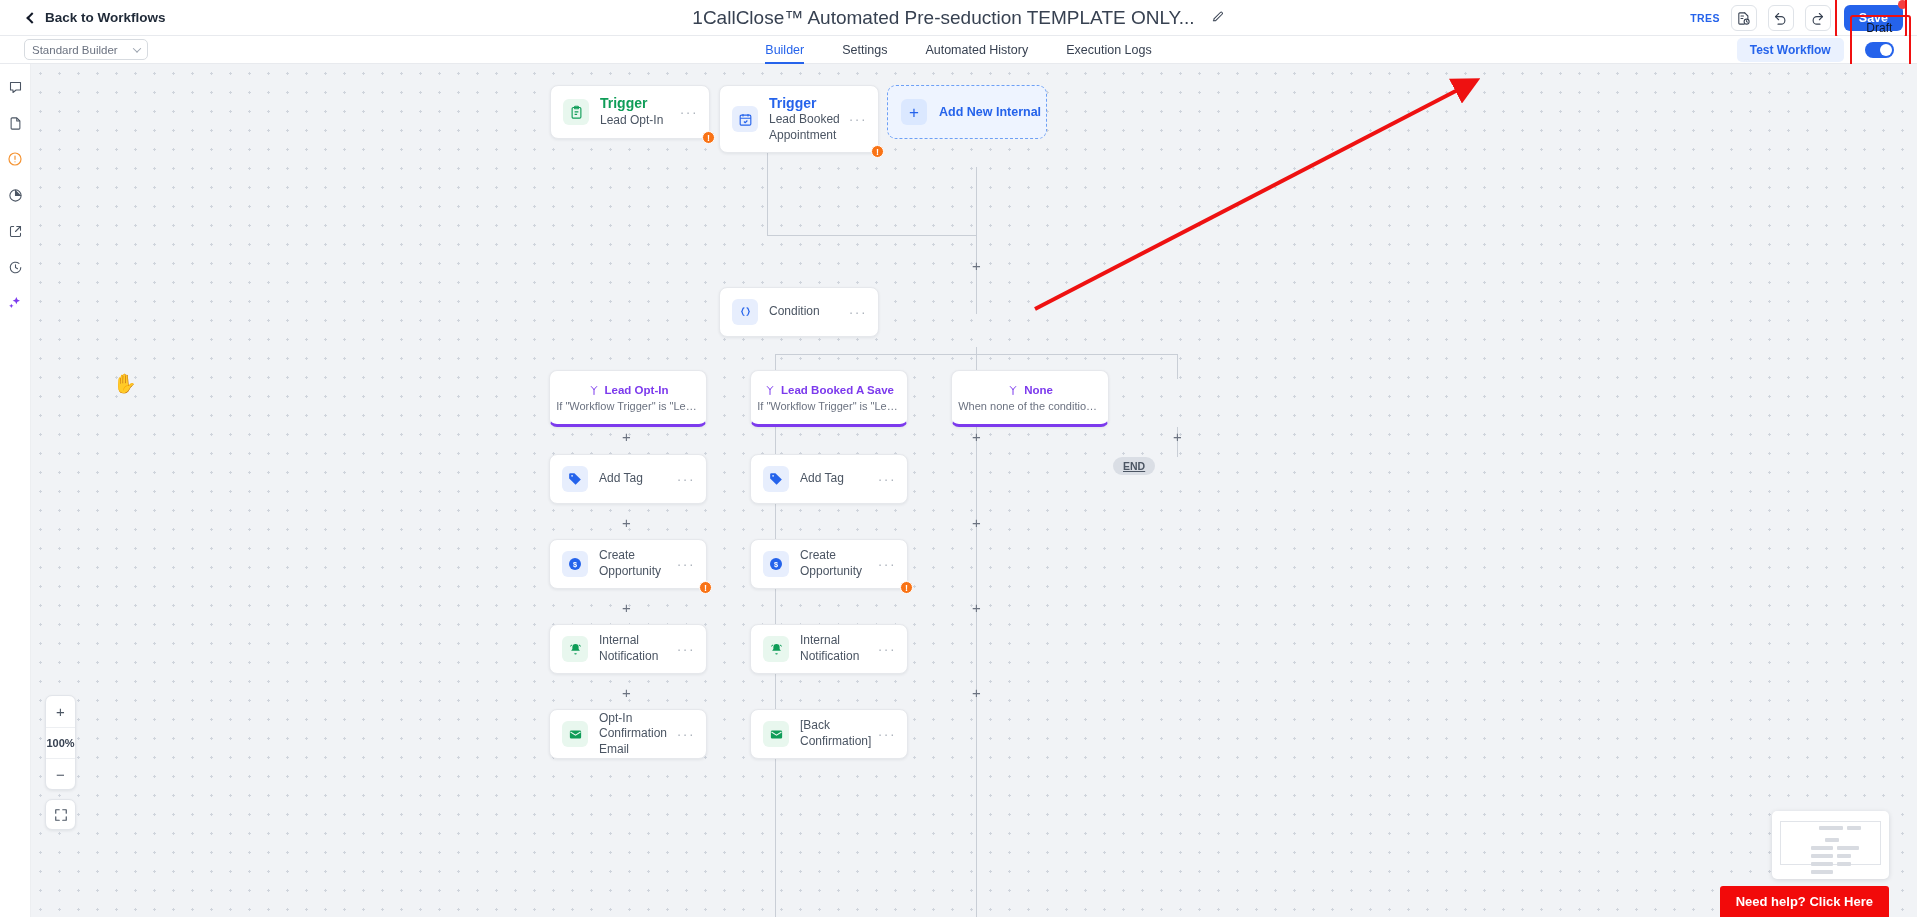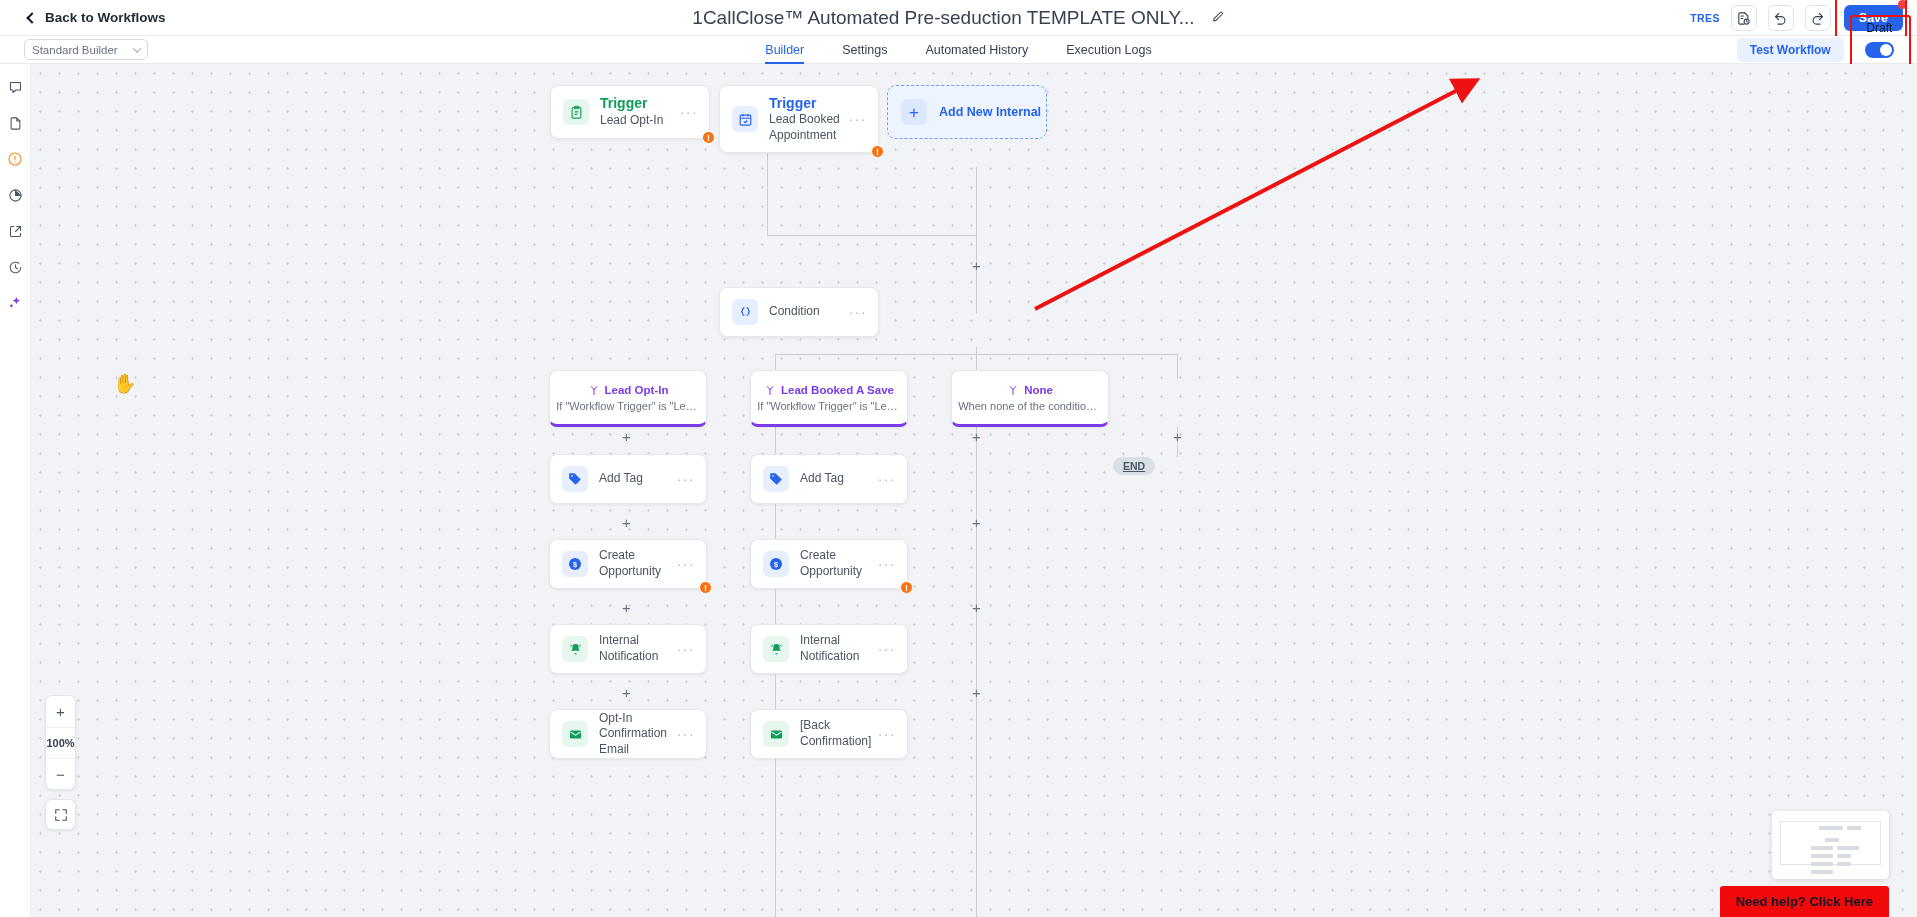--- a/index.html
+++ b/index.html
@@ -226,21 +226,21 @@
     position: absolute; right: 28px; bottom: 38px; width: 117px; height: 68px;
     background: #fff; border-radius: 5px; box-shadow: 0 1px 5px rgba(16,24,40,.13);
   }
   .minimap .mbox {
     position: absolute; left: 8px; top: 10px; right: 8px; bottom: 14px;
     border: 1px solid #e1e4e9;
   }
   .mm-bar { position: absolute; height: 4px; background: #d8dbe1; border-radius: 1px; }
 
   .help-btn {
-    position: absolute; right: 28px; bottom: 0; background: #f20a0a; color: #0f172a;
+    position: absolute; right: 28px; bottom: 0; background: #f20a0a; color: #ffffff;
     font-size: 13px; font-weight: 700; padding: 8px 16px; border: none;
     border-radius: 3px 3px 0 0; cursor: pointer;
   }
 
   .arrow-svg { position: absolute; left: 0; top: 0; pointer-events: none; }
 </style>
 </head>
 <body>
 
 <div class="app">

